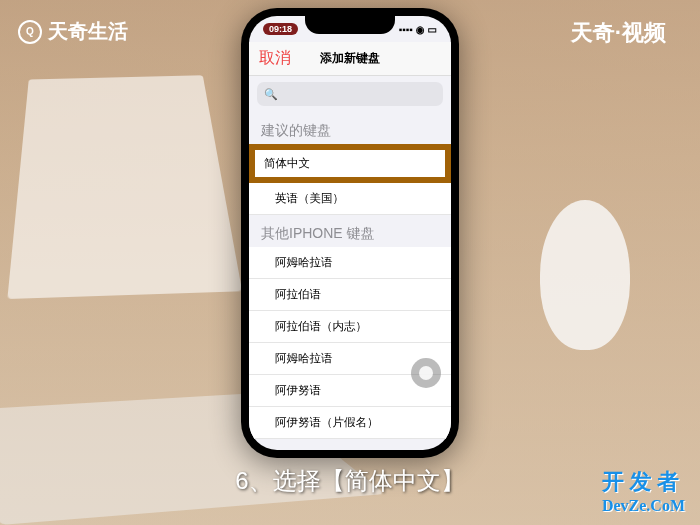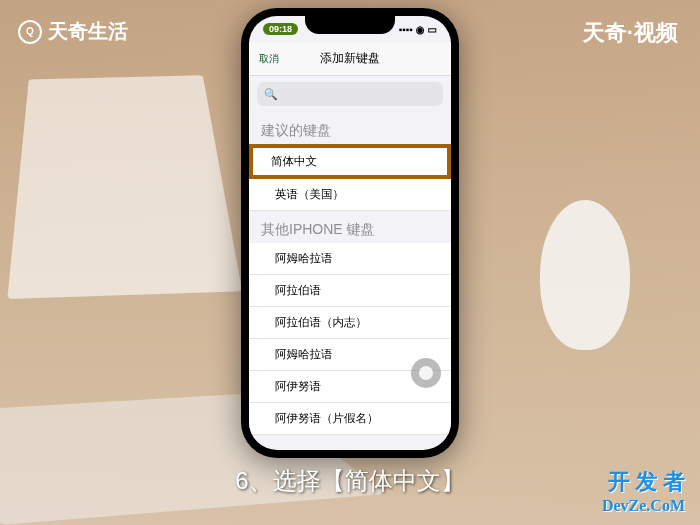--- a/index.html
+++ b/index.html
@@ -30,30 +30,30 @@
 }
 .logo-tl {
   position: absolute; top: 18px; left: 18px; color: #fff;
   font-size: 20px; font-weight: 600; display: flex; align-items: center; gap: 6px;
 }
 .logo-tl .circ {
   width: 24px; height: 24px; border: 2.5px solid #fff; border-radius: 50%;
   display: flex; align-items: center; justify-content: center; font-size: 10px;
 }
 .logo-tr {
-  position: absolute; top: 18px; right: 22px; color: #fff;
+  position: absolute; top: 18px; right: 34px; color: #fff;
   font-size: 22px; font-weight: 600;
 }
 .caption {
   position: absolute; bottom: 28px; left: 50%; transform: translateX(-50%);
   color: #fff; font-size: 24px; text-shadow: 1px 1px 3px rgba(0,0,0,0.7);
   white-space: nowrap;
 }
 .devlogo {
-  position: absolute; bottom: 10px; right: 15px; text-align: right;
+  position: absolute; bottom: 10px; right: 15px; text-align: left;
   font-family: "Comic Sans MS", cursive; font-weight: bold;
 }
 .devlogo .l1 { color: #1890e8; font-size: 22px; text-shadow: 1px 1px 0 #fff; }
 .devlogo .l2 { color: #1890e8; font-size: 16px; text-shadow: 1px 1px 0 #fff; }
 .phone {
   position: absolute; left: 50%; top: 8px; transform: translateX(-50%);
   width: 218px; height: 450px; background: #000; border-radius: 36px;
   padding: 8px; box-shadow: 0 6px 30px rgba(0,0,0,0.45);
 }
 .screen {
@@ -61,48 +61,48 @@
   overflow: hidden; position: relative;
 }
 .notch {
   position: absolute; top: 0; left: 50%; transform: translateX(-50%);
   width: 90px; height: 18px; background: #000; border-radius: 0 0 14px 14px; z-index: 10;
 }
 .status {
   height: 26px; display: flex; justify-content: space-between; align-items: center;
   padding: 0 14px; font-size: 10px; font-weight: 600; color: #000;
 }
-.status .time { background: #4d7c0f; color:#fff; padding: 1px 6px; border-radius: 8px; font-size: 9px; }
+.status .time { background: #7f1d1d; color:#fff; padding: 1px 6px; border-radius: 8px; font-size: 9px; }
 .status .ind { display: flex; gap: 3px; align-items: center; }
 .nav {
   height: 34px; background: #f8f8f8; border-bottom: 0.5px solid #ddd;
   display: flex; align-items: center; position: relative; padding: 0 10px;
 }
-.nav .cancel { color: #14532d; font-size: 10px; }
+.nav .cancel { color: #ef4444; font-size: 16px; }
 .nav .title { position: absolute; left: 50%; transform: translateX(-50%);
-  font-size: 12px; font-weight: 400; }
+  font-size: 12px; font-weight: 700; }
 .search {
   margin: 6px 8px; height: 24px; background: #e4e4e9; border-radius: 7px;
   display: flex; align-items: center; padding: 0 7px; gap: 5px;
 }
 .search .mag { color: #8e8e93; font-size: 11px; }
 .search input {
   border: none; background: transparent; font-size: 11px; color: #8e8e93;
   outline: none; width: 100%;
 }
 .list { overflow-y: auto; height: calc(100% - 90px); }
 .sec-h {
   font-size: 14px; color: #8e8e93; padding: 10px 12px 4px;
   background: #f2f2f7;
 }
 .row {
   background: #fff; padding: 8px 26px; font-size: 11.5px;
   border-bottom: 0.5px solid #e5e5e5; color: #000;
 }
-.row.hl { border: 4px solid #a16207; padding: 6px 18px; }
+.row.hl { border: 6px solid #a16207; padding: 6px 9px; }
 .assistive {
   position: absolute; right: 10px; bottom: 62px; width: 30px; height: 30px;
   background: rgba(120,120,120,0.5); border-radius: 50%;
   display: flex; align-items: center; justify-content: center;
 }
 .assistive::after {
   content: ""; width: 14px; height: 14px; background: rgba(255,255,255,0.85);
   border-radius: 50%;
 }
 </style>

